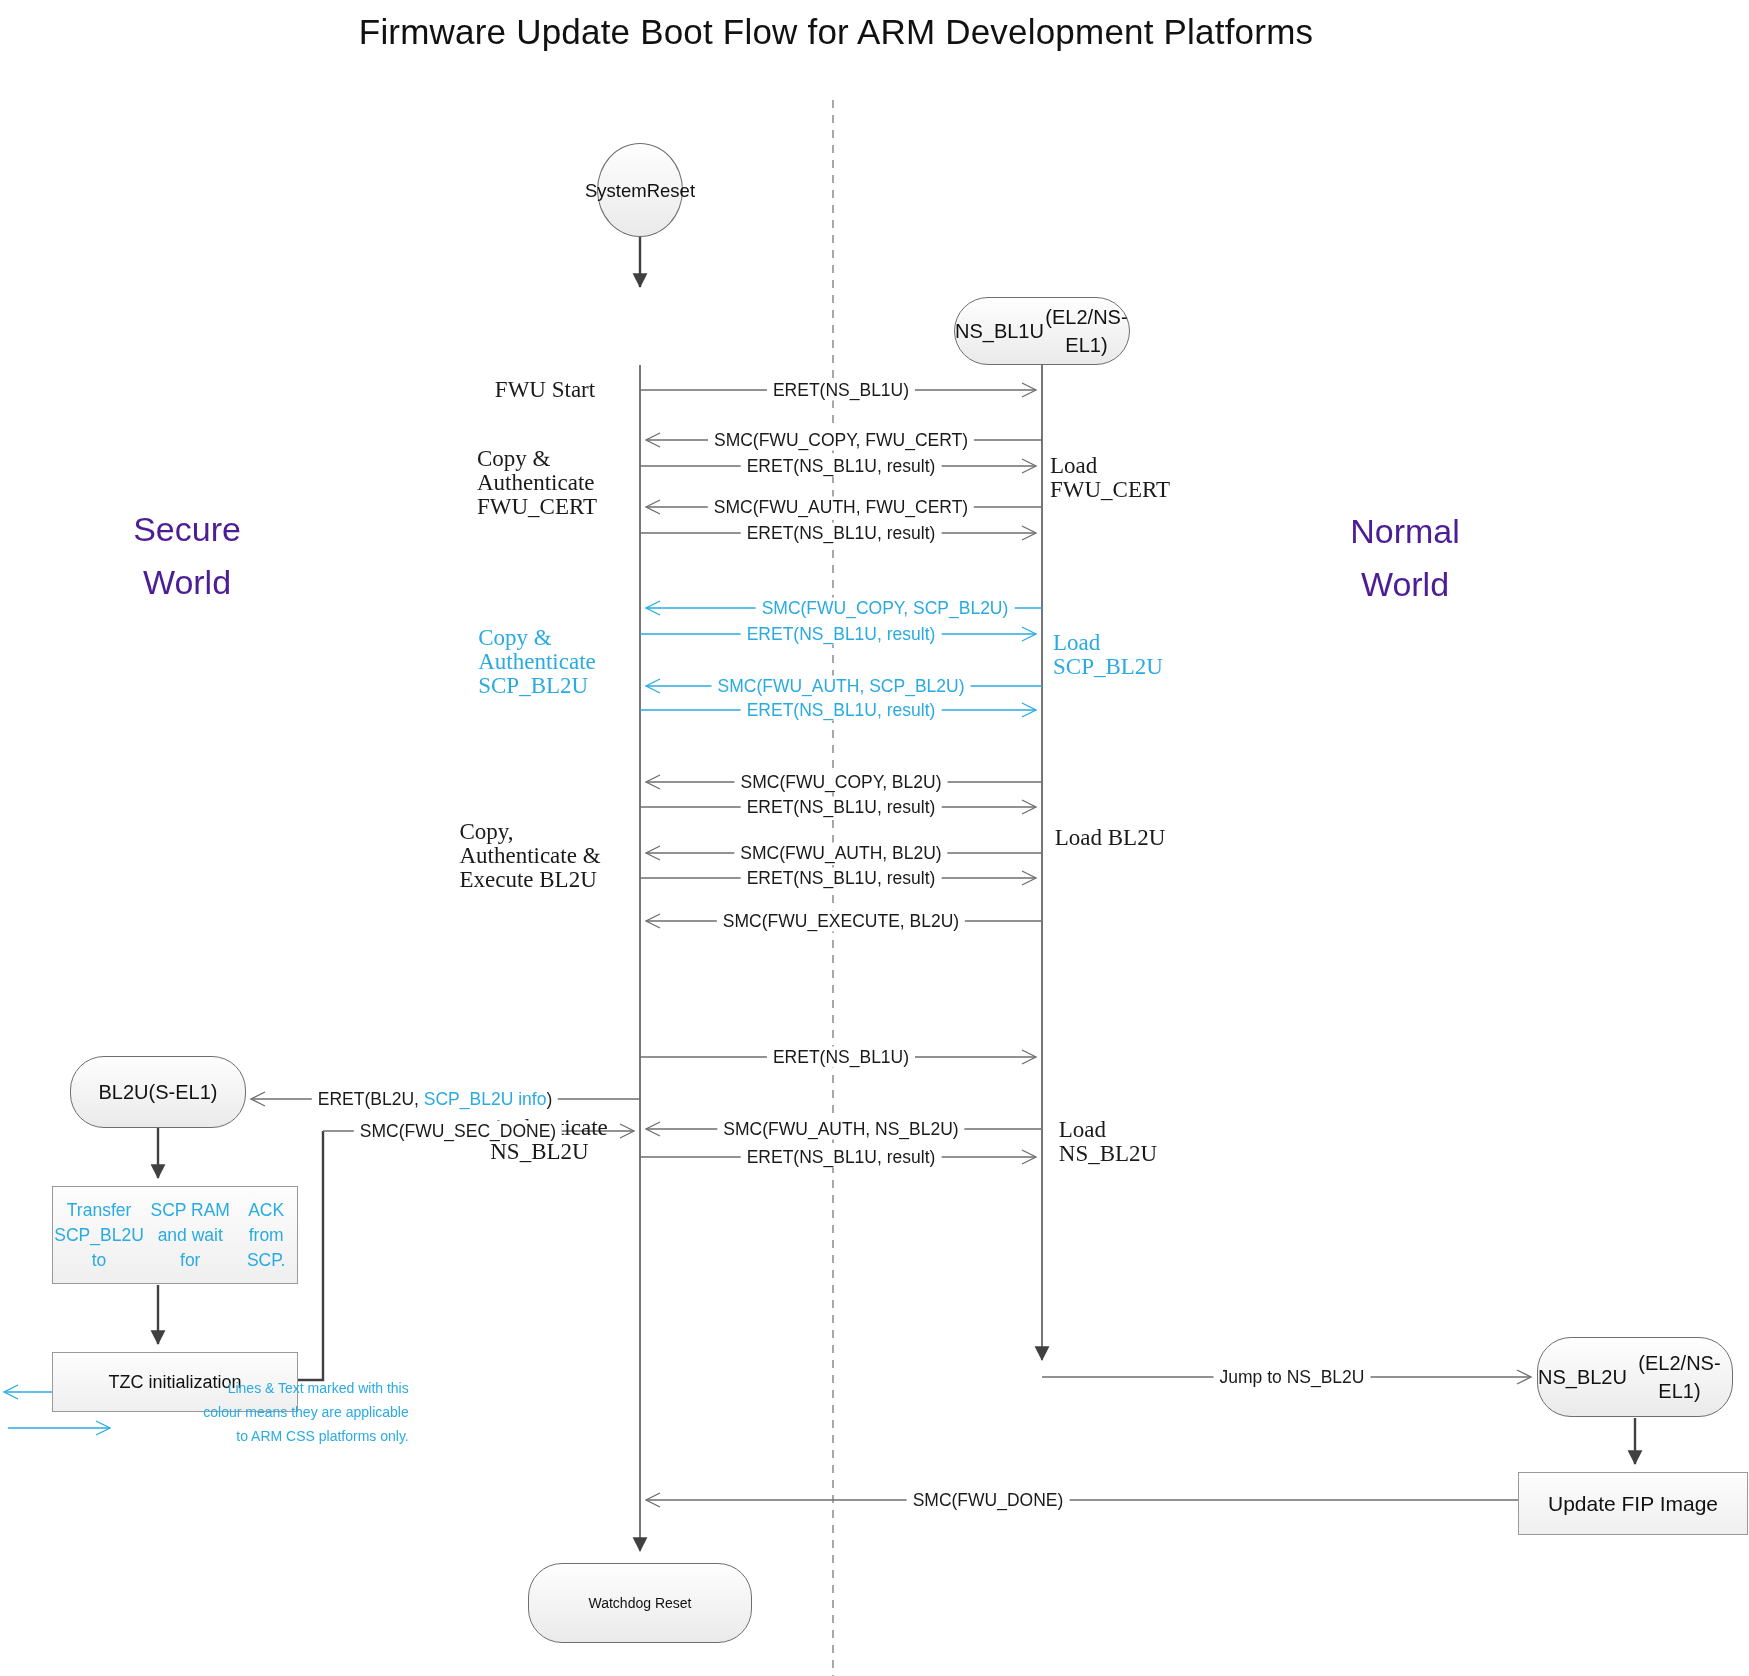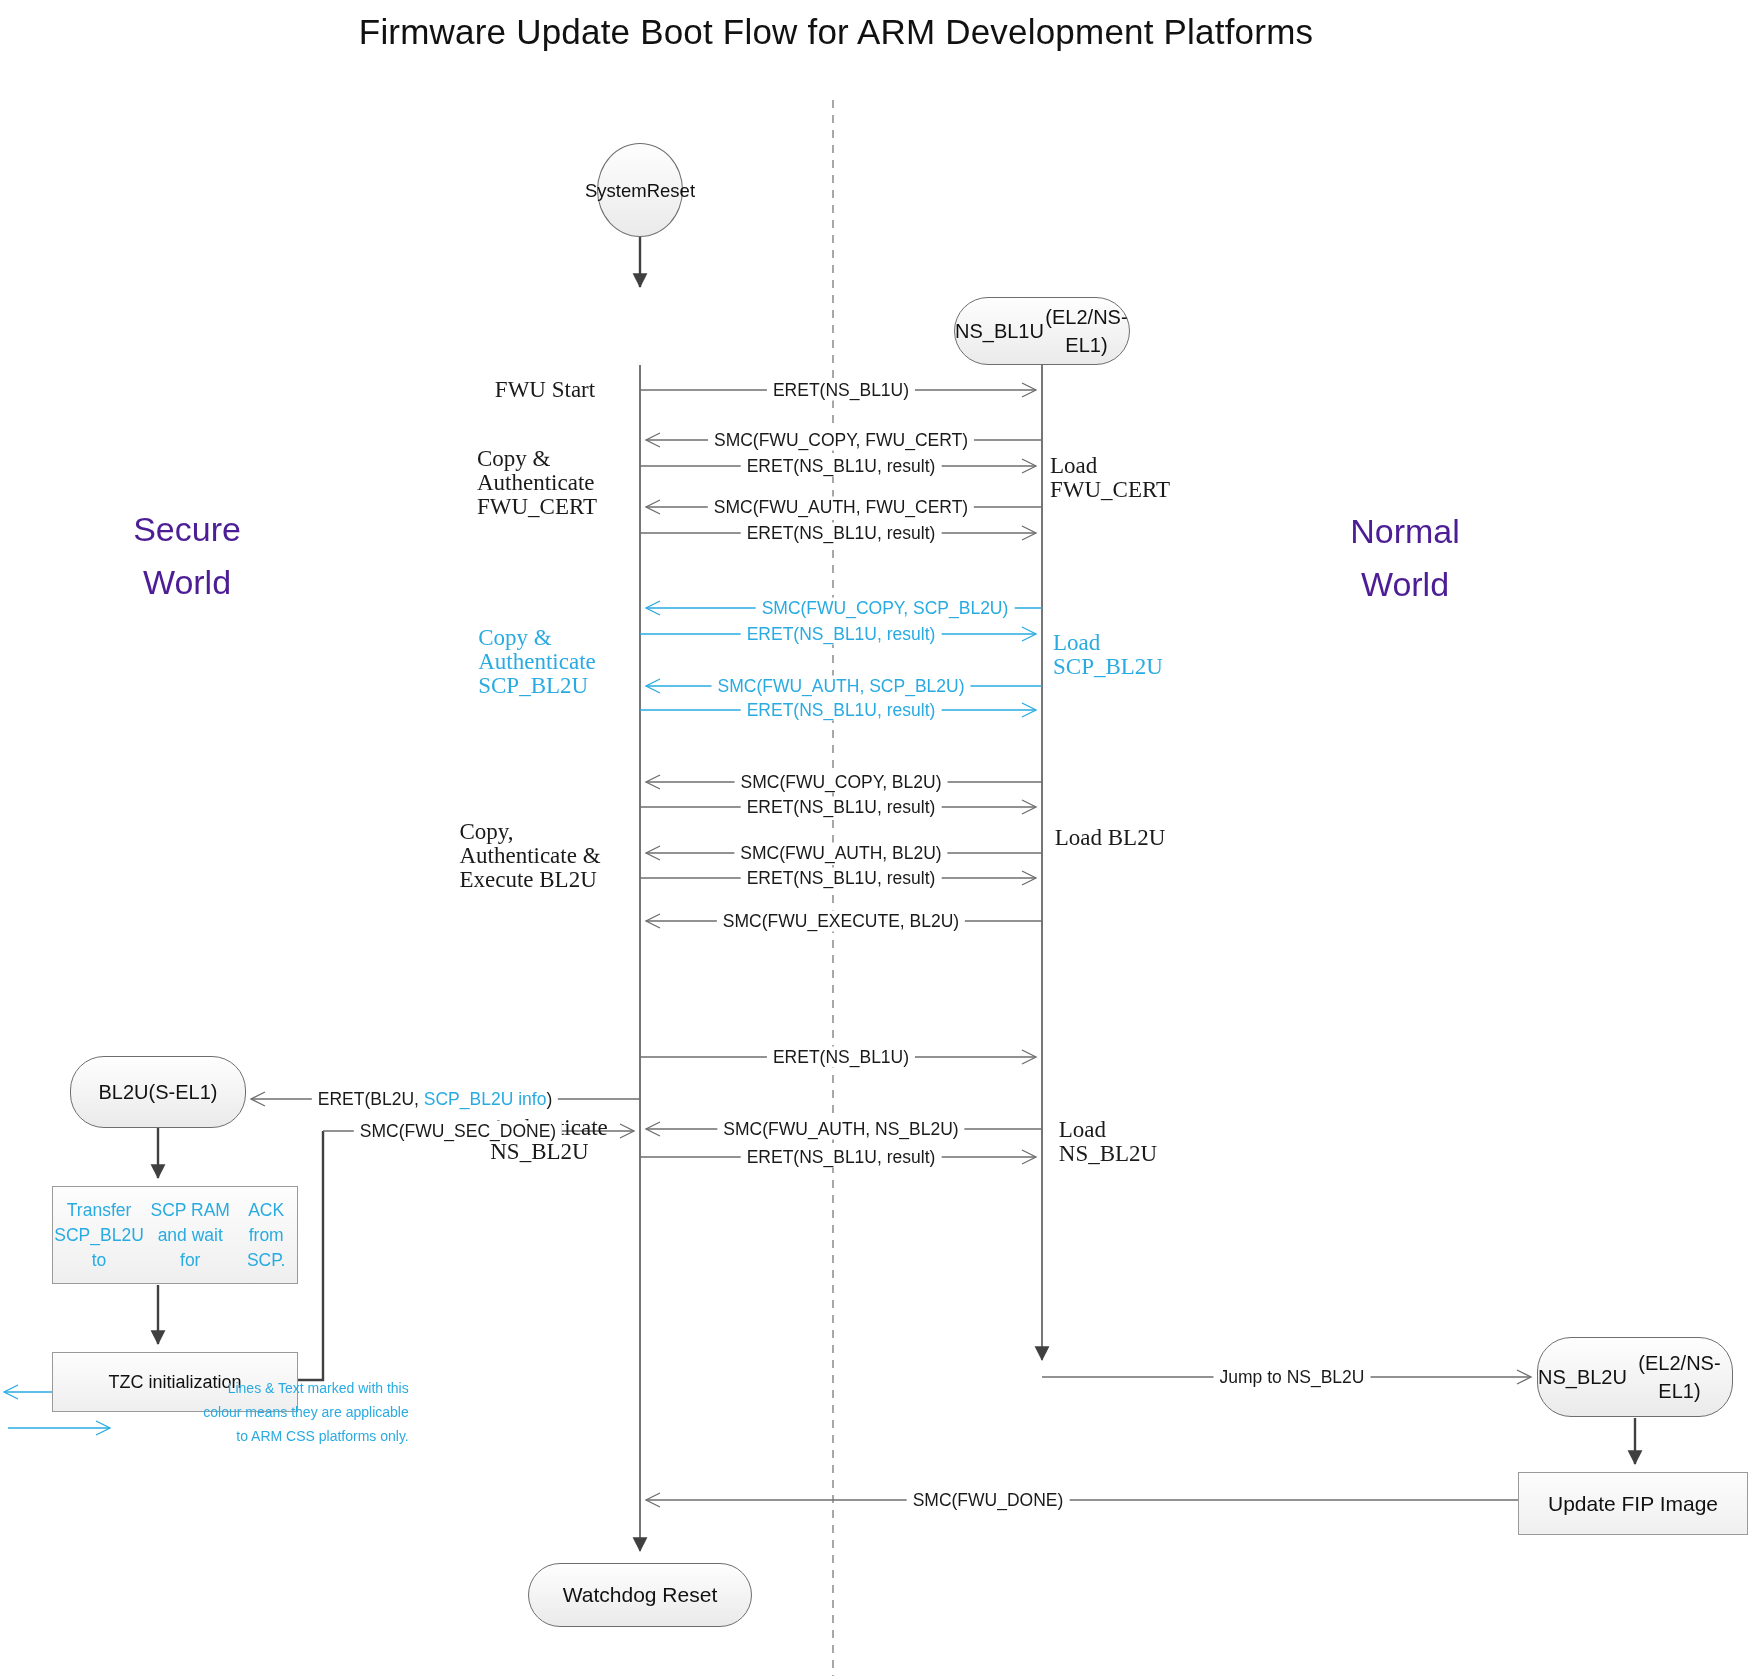--- a/index.html
+++ b/index.html
@@ -139,21 +139,21 @@
 
   <div class="node pill" style="left:1537px;top:1337px;width:196px;height:80px">
     <div>NS_BL2U</div>
     <div>(EL2/NS-EL1)</div>
   </div>
 
   <div class="node rect" style="left:1518px;top:1472px;width:230px;height:63px;font-size:21px">
     <div>Update FIP Image</div>
   </div>
 
-  <div class="node pill" style="left:528px;top:1563px;width:224px;height:64px;font-size:21px">
+  <div class="node pill" style="left:528px;top:1563px;width:224px;height:80px;font-size:14px">
     <div>Watchdog Reset</div>
   </div>
 
   <div class="side-label" style="left:545px;top:390px">
     <div>FWU Start</div>
   </div>
 
   <div class="side-label" style="left:537px;top:483px">
     <div>Copy &amp;</div>
     <div>Authenticate</div>

